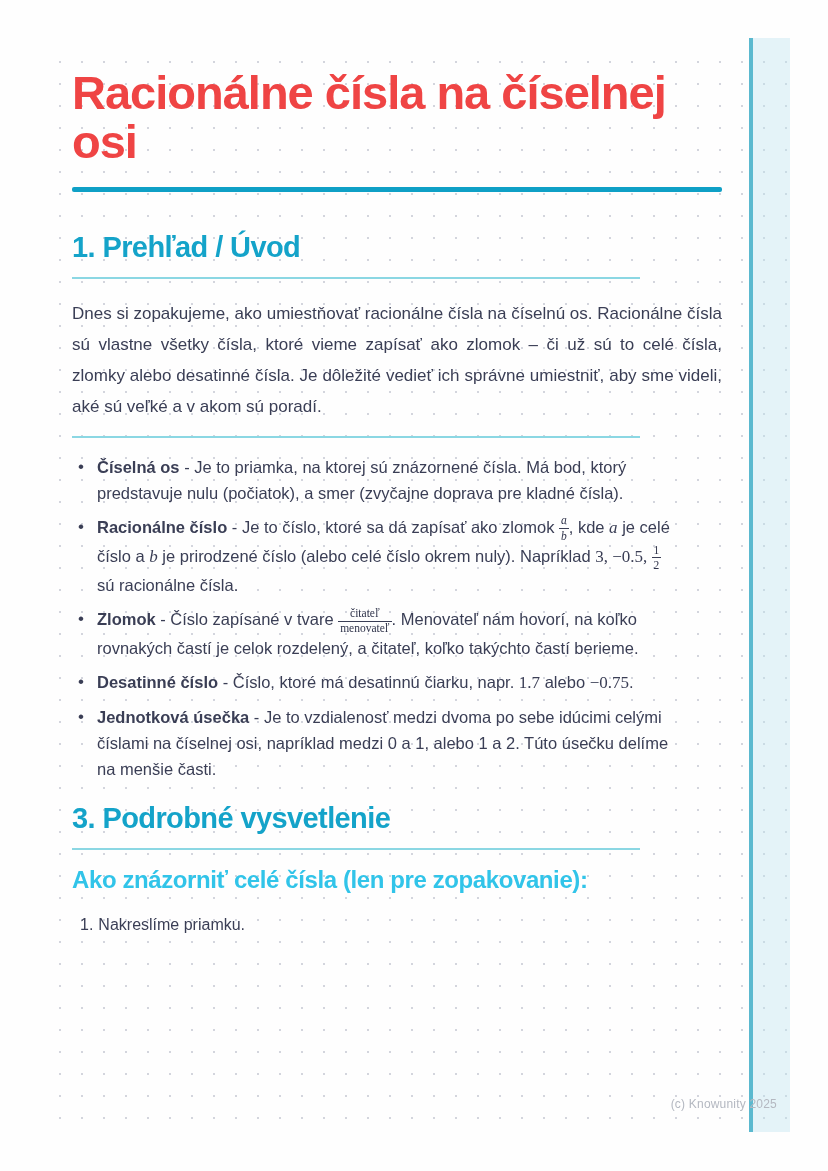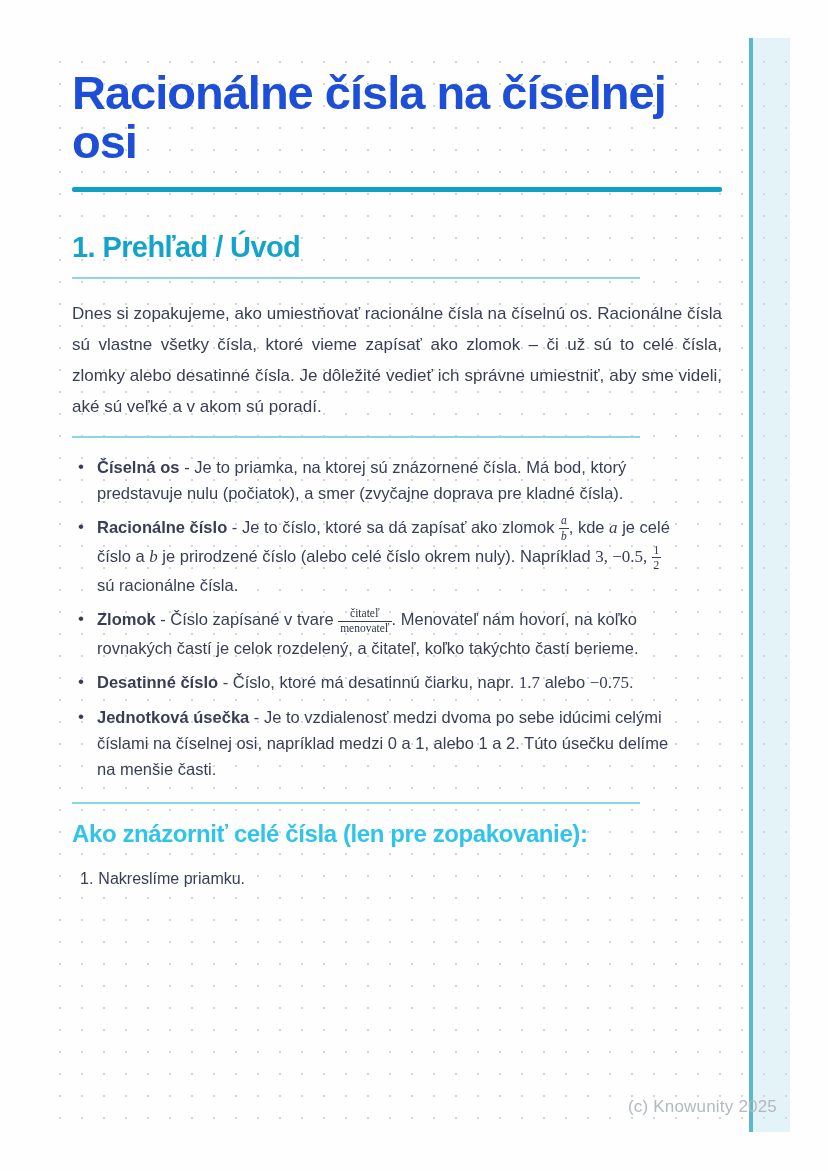--- a/index.html
+++ b/index.html
@@ -23,21 +23,21 @@
     position:absolute; left:749px; top:38px; width:41px; height:1094px;
     background:rgba(190,228,240,0.40);
     border-left:4px solid #5bb9cf;
     box-sizing:border-box; z-index:1;
   }
 
   .content { position:absolute; left:72px; top:0; width:650px; color:#3a3e55; z-index:2; }
 
   .page-title {
     margin:68px 0 0; font-size:47px; line-height:1.05; letter-spacing:-1px;
-    font-weight:700; color:#1d4ed8;
+    font-weight:700; color:#ef4444;
   }
   .rule-thick { margin-top:20px; height:5px; background:#0fa0c6; border-radius:2px; }
 
   .section { display:block; }
   #sec-prehlad    { margin-top:39px; }
   #sec-definicie  { margin-top:14px; }
   #sec-vysvetlenie{ margin-top:20px; }
 
   .section-heading {
     margin:0; font-size:29px; line-height:33px; letter-spacing:-0.6px;
@@ -75,21 +75,21 @@
   .sub-heading {
     margin:16px 0 0; font-size:24px; line-height:28px; letter-spacing:-0.4px;
     font-weight:700; color:#31c4e9;
   }
   .steps { margin:15px 0 0; padding:0 0 0 8px; list-style:none; }
   .step-item { font-size:16px; line-height:31px; color:#3a3e55; }
   .step-num { margin-right:5px; }
 
   .footer-credit {
     position:absolute; top:1097px; right:51px; z-index:3;
-    font-size:17px; letter-spacing:0.2px; color:#b4b8c1;
+    font-size:12px; letter-spacing:0.2px; color:#b4b8c1;
   }
 </style>
 </head>
 <body>
 
 <div class="page">
   <div class="dot-grid"></div>
   <div class="accent-band"></div>
 
   <div class="content">
@@ -108,20 +108,21 @@
       <ul class="definitions">
           <li class="def-item"><span class="term">Číselná os</span><span class="txt"> - Je to priamka, na ktorej sú znázornené čísla. Má bod, ktorý predstavuje nulu (počiatok), a smer (zvyčajne doprava pre kladné čísla).</span></li>
           <li class="def-item"><span class="term">Racionálne číslo</span><span class="txt"> - Je to číslo, ktoré sa dá zapísať ako zlomok </span><span class="frac it"><span class="fnum">a</span><span class="fden">b</span></span><span class="txt">, kde </span><span class="math it">a</span><span class="txt"> je celé číslo a </span><span class="math it">b</span><span class="txt"> je prirodzené číslo (alebo celé číslo okrem nuly). Napríklad </span><span class="math">3, −0.5, </span><span class="frac"><span class="fnum">1</span><span class="fden">2</span></span><span class="txt"> sú racionálne čísla.</span></li>
           <li class="def-item"><span class="term">Zlomok</span><span class="txt"> - Číslo zapísané v tvare </span><span class="frac"><span class="fnum">čitateľ</span><span class="fden">menovateľ</span></span><span class="txt">. Menovateľ nám hovorí, na koľko rovnakých častí je celok rozdelený, a čitateľ, koľko takýchto častí berieme.</span></li>
           <li class="def-item"><span class="term">Desatinné číslo</span><span class="txt"> - Číslo, ktoré má desatinnú čiarku, napr. </span><span class="math">1.7</span><span class="txt"> alebo </span><span class="math">−0.75</span><span class="txt">.</span></li>
           <li class="def-item"><span class="term">Jednotková úsečka</span><span class="txt"> - Je to vzdialenosť medzi dvoma po sebe idúcimi celými číslami na číselnej osi, napríklad medzi 0 a 1, alebo 1 a 2. Túto úsečku delíme na menšie časti.</span></li>
         </ul>
     </section>
 
     <section class="section" id="sec-vysvetlenie">
+      <h2 class="section-heading">3. Podrobné vysvetlenie</h2>
       <div class="rule-thin"></div>
       <h3 class="sub-heading">Ako znázorniť celé čísla (len pre zopakovanie):</h3>
       <ol class="steps">
           <li class="step-item"><span class="step-num">1.</span>Nakreslíme priamku.</li>
         </ol>
     </section>
 
   </div>
 
   <div class="footer-credit">(c) Knowunity 2025</div>

